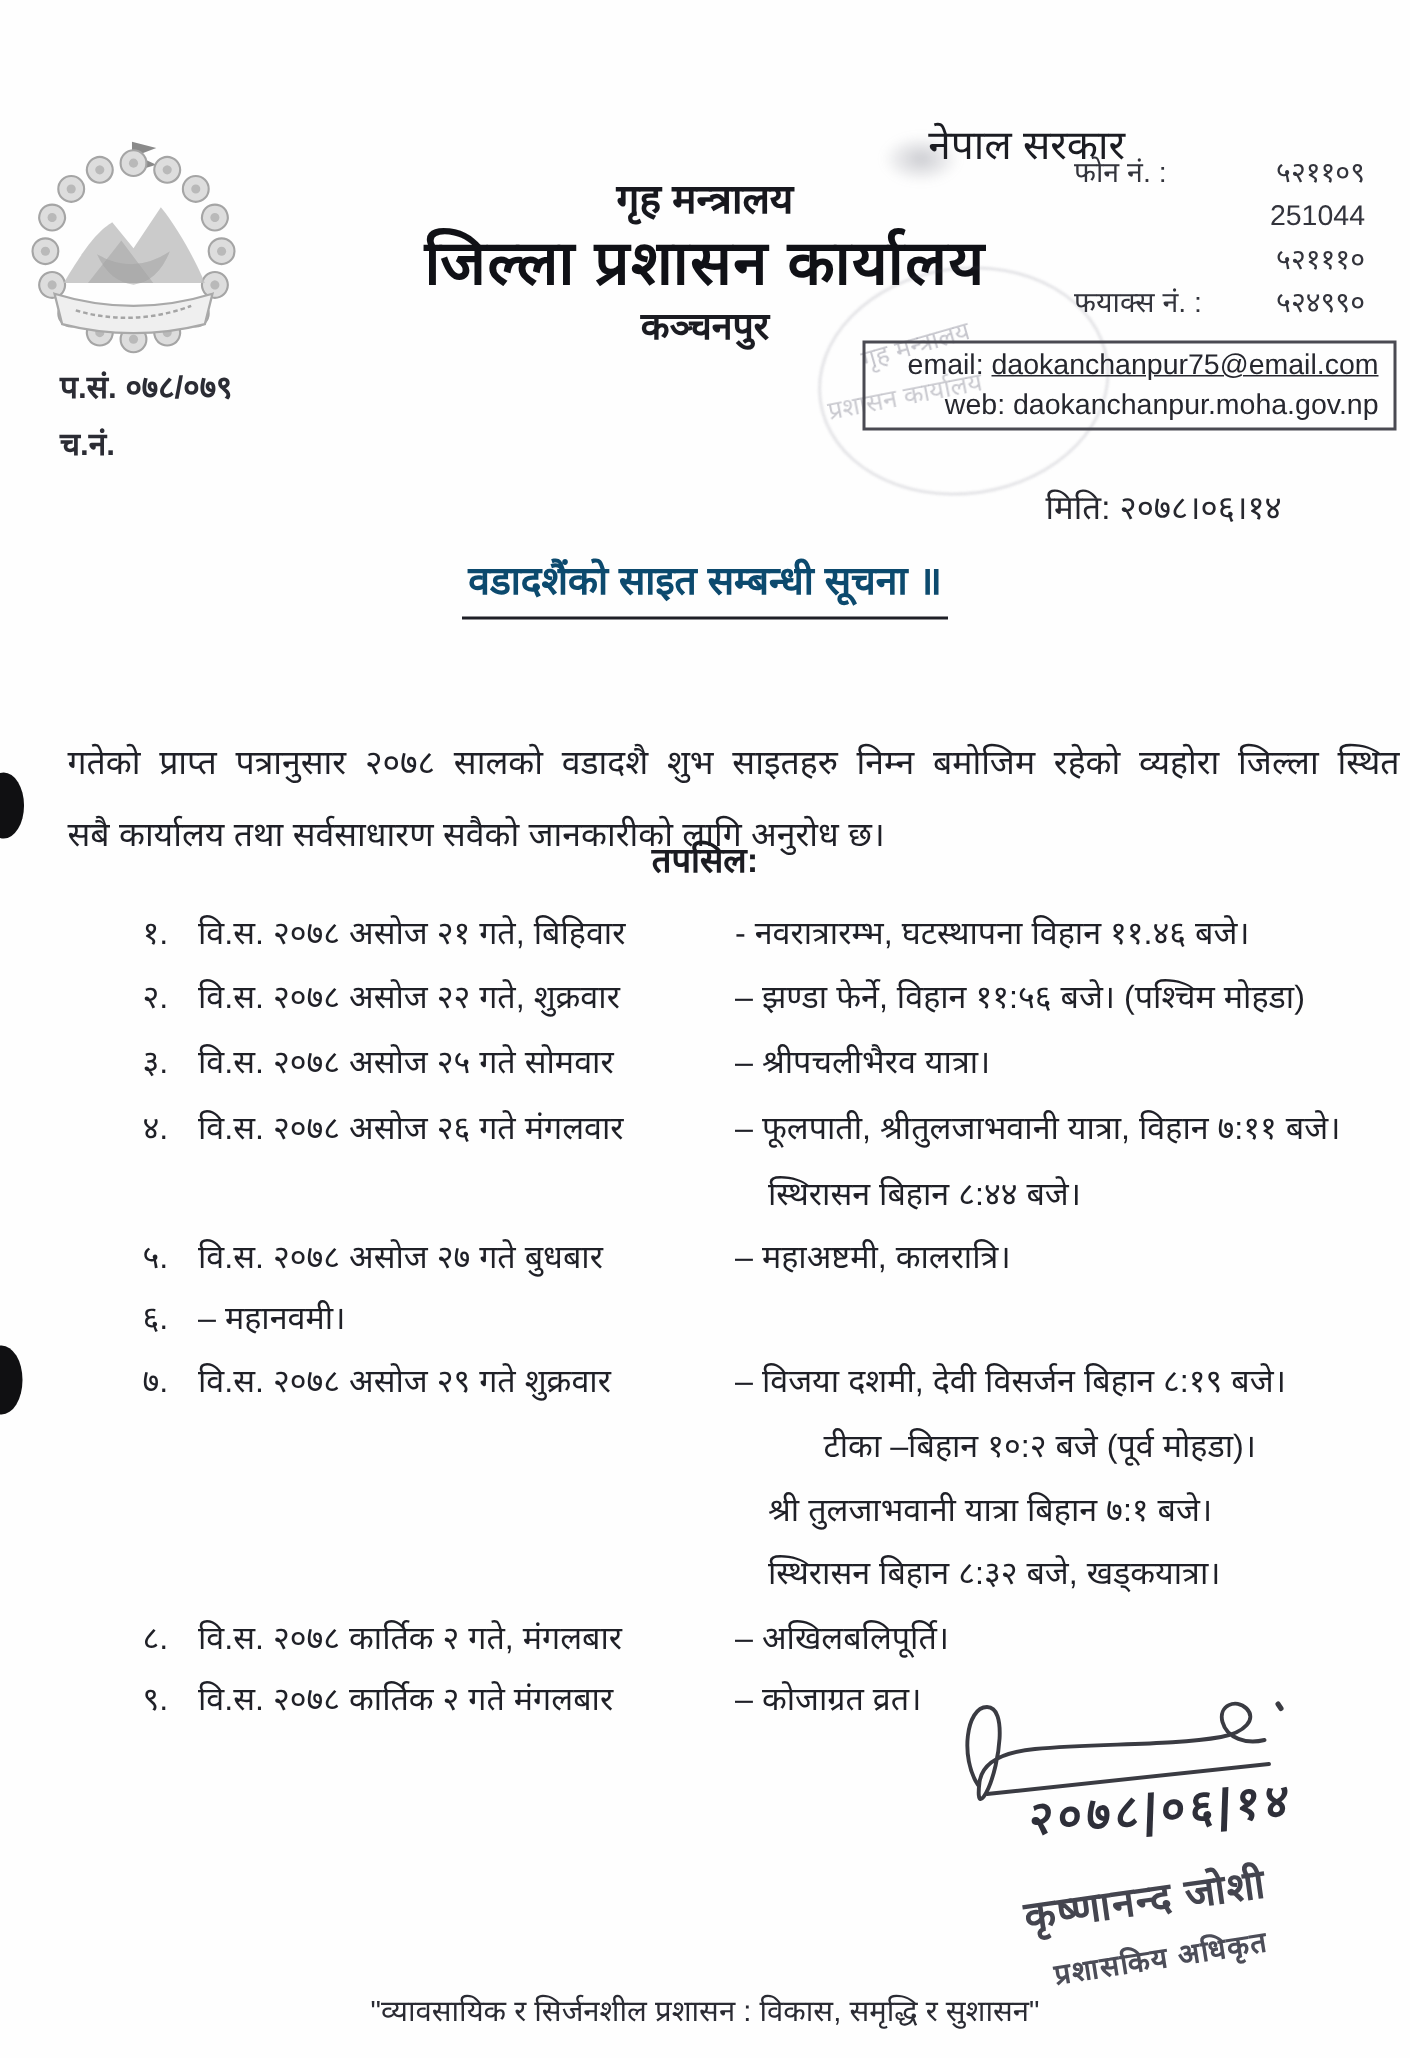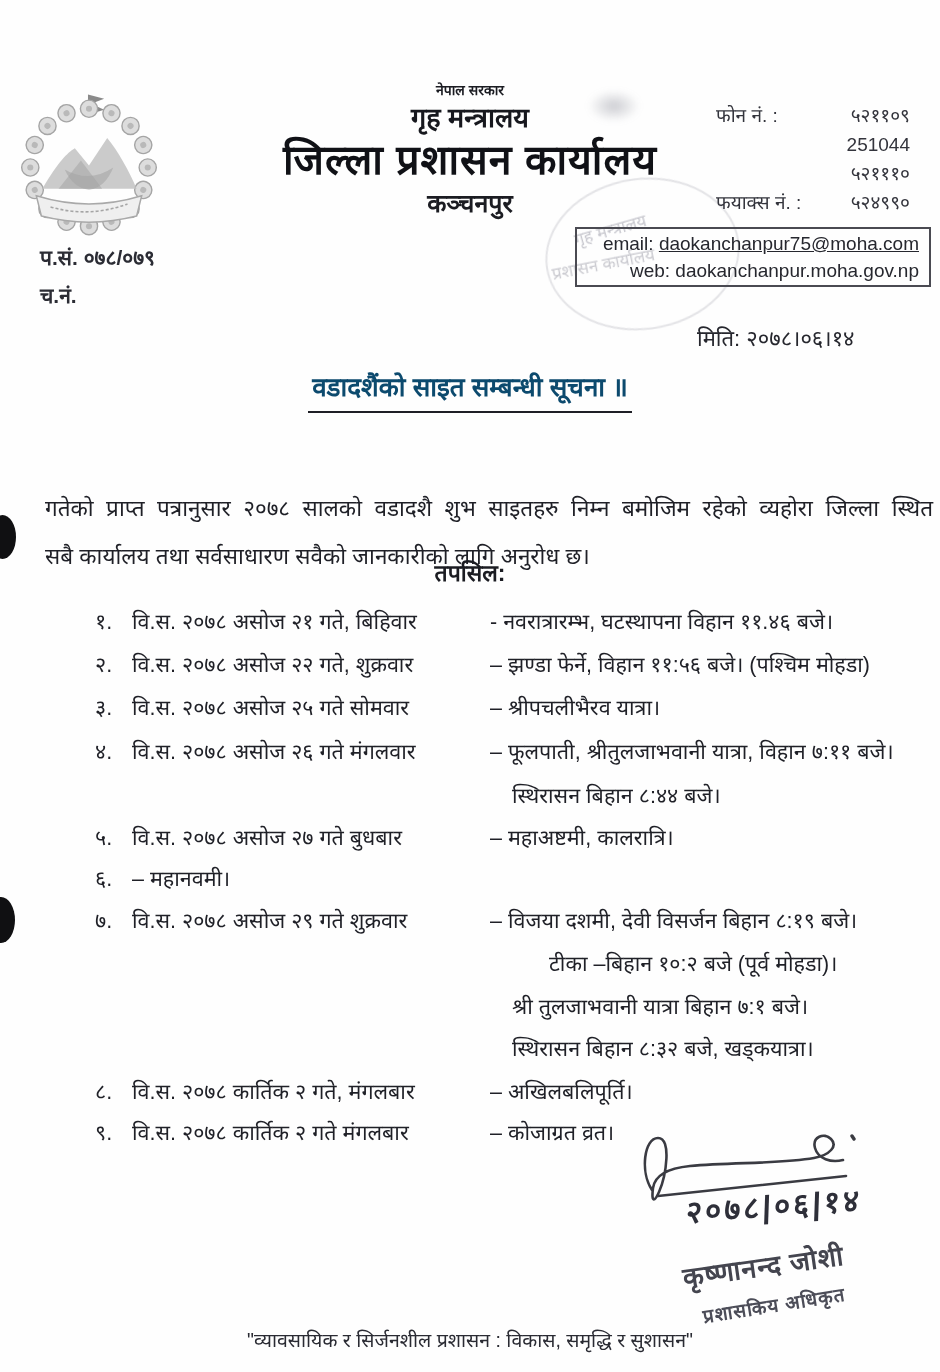--- a/index.html
+++ b/index.html
@@ -11,21 +11,21 @@
   }
   .abs{position:absolute;}
 
   
   .punch{position:absolute;background:#101012;border-radius:50%;}
   .smudge{position:absolute;border-radius:50%;filter:blur(3px);
     background:radial-gradient(closest-side,rgba(110,112,126,.35),rgba(110,112,126,0));}
 
   
   .hdr-center{left:190px;top:82px;width:560px;text-align:center;line-height:1.15;}
-  .gov{font-size:14px;font-weight:700;color:#1b1c22;}
+  .gov{font-size:27px;font-weight:400;color:#1b1c22;text-align:right;}
   .ministry{font-size:27px;font-weight:700;margin-top:5px;color:#17181e;}
   .office{font-size:41px;font-weight:700;margin-top:3px;letter-spacing:1px;color:#101116;}
   .district{font-size:25px;font-weight:700;margin-top:5px;color:#1b1c22;}
 
   .phone-block{left:716px;top:101px;width:194px;font-size:19px;color:#33343c;line-height:29px;}
   .phone-first,.fax-line{display:flex;justify-content:space-between;}
   .phone-rest{text-align:right;}
 
   .email-box{
     left:575px;top:227px;width:356px;height:60px;border:2px solid #4a4a52;
@@ -193,21 +193,21 @@
     <div class="phone-rest">५२१११०</div>
     <div class="fax-line">
       <span>फयाक्स नं. :</span>
       <span>५२४९९०</span>
     </div>
   </div>
 
   <div class="abs email-box">
     <div>
       <span>email:</span>
-      <span class="email-link">daokanchanpur75@moha.com</span>
+      <span class="email-link">daokanchanpur75@email.com</span>
     </div>
     <div>
       <span>web:</span>
       <span>daokanchanpur.moha.gov.np</span>
     </div>
   </div>
 
   <div class="abs refno">प.सं. ०७८/०७९</div>
   <div class="abs chno">च.नं.</div>
 

